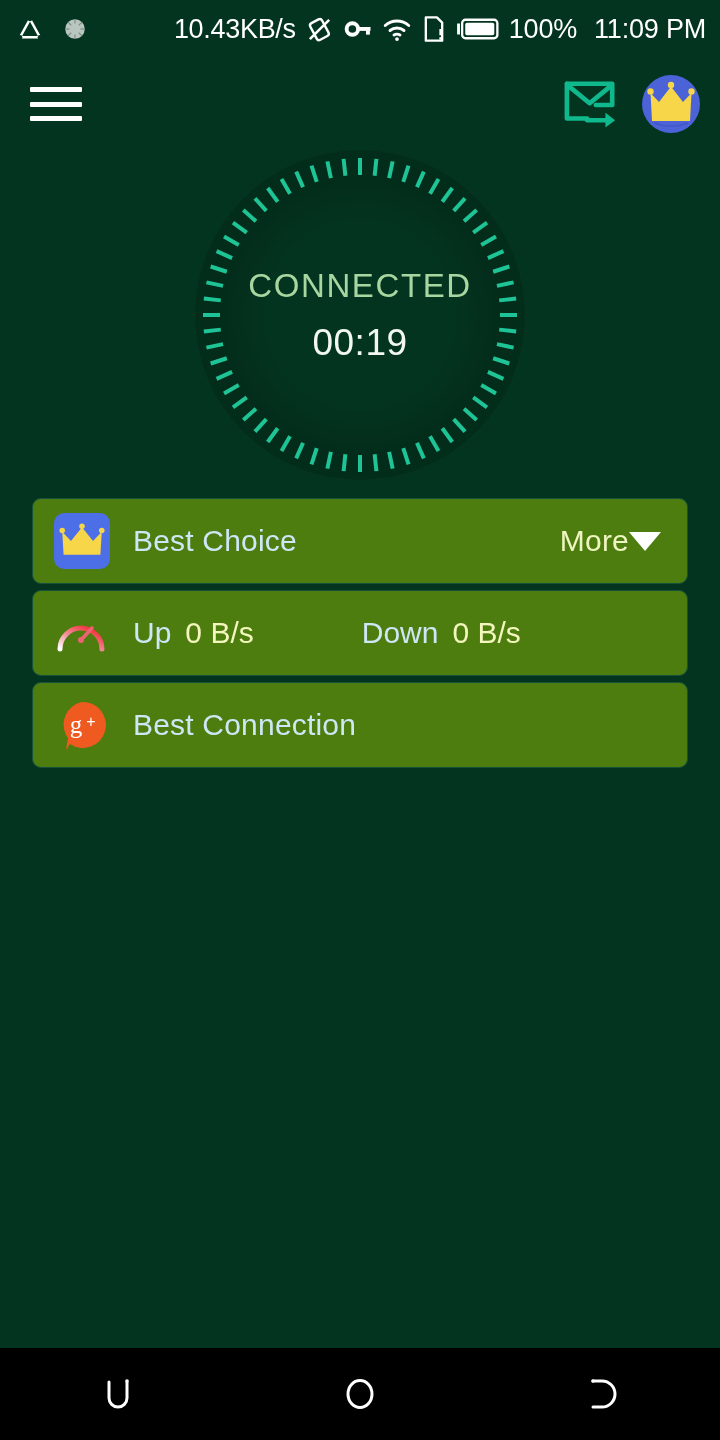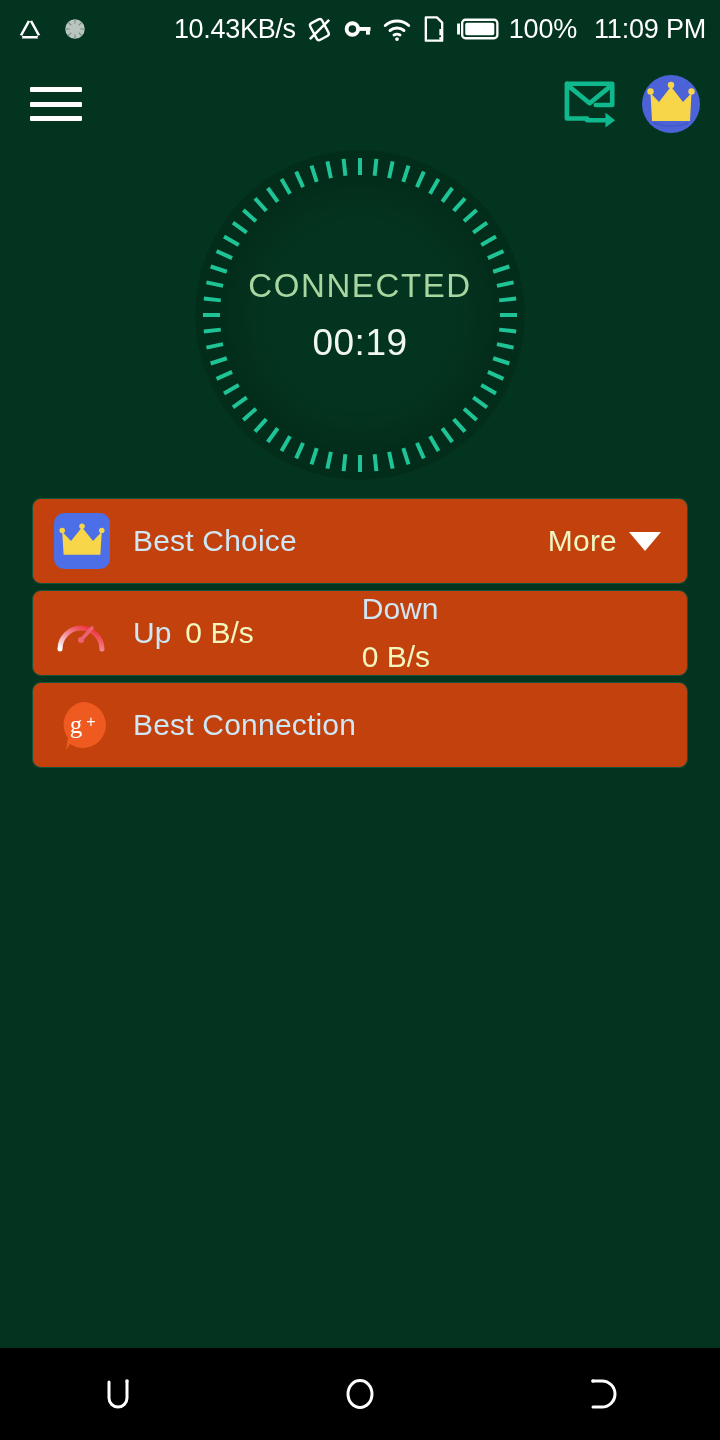--- a/index.html
+++ b/index.html
@@ -153,21 +153,21 @@
 
   
   .cards {
     position: absolute;
     top: 498px;
     left: 32px;
     width: 656px;
   }
   .card {
     box-sizing: border-box;
-    background: #c2410c;
+    background: #4d7c0f;
     border: 1px solid #16513c;
     border-radius: 9px;
     display: flex;
     align-items: center;
     padding: 0 26px 0 20px;
     margin-bottom: 6px;
     min-height: 86px;
   }
   .card-icon {
     width: 58px;
@@ -180,21 +180,20 @@
   }
   .card-label {
     font-size: 30px;
     color: #cfe6f5;
     letter-spacing: 0.2px;
   }
   .card-right {
     margin-left: auto;
     display: flex;
     align-items: center;
-    gap: 12px;
   }
   .more-text {
     font-size: 30px;
     color: #eef5c0;
     letter-spacing: 0.2px;
   }
   .caret {
     width: 0; height: 0;
     border-left: 16px solid transparent;
     border-right: 16px solid transparent;
@@ -218,21 +217,20 @@
   .speed-key {
     font-size: 30px;
     color: #cfe6f5;
   }
   .speed-val {
     font-size: 30px;
     color: #f3f7bd;
   }
   .speed-down {
     margin-left: 108px;
-    flex-direction: column;
   }
 
   
   .nav-bar {
     position: absolute;
     bottom: 0; left: 0;
     width: 720px;
     height: 92px;
     background: #000000;
     display: flex;

